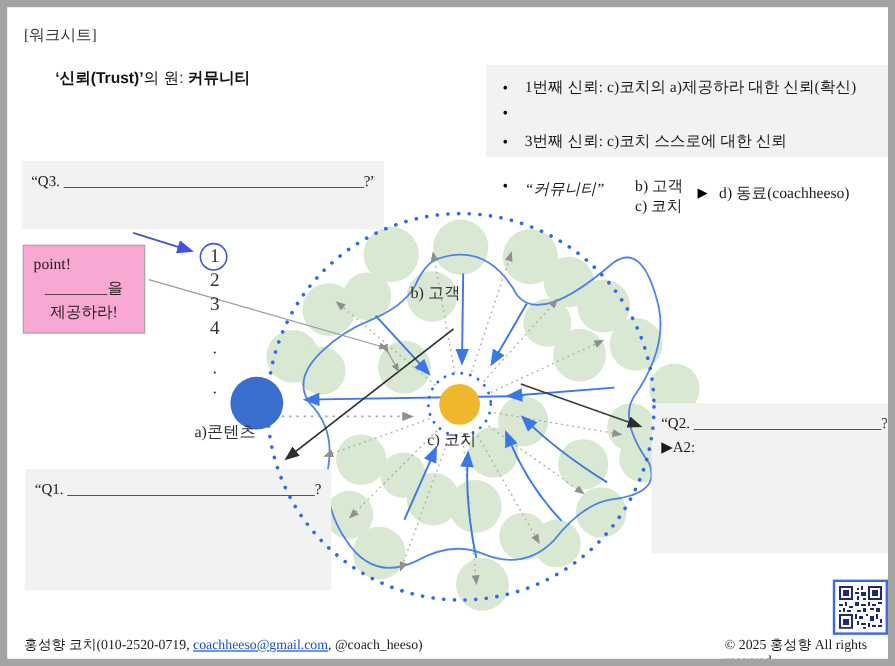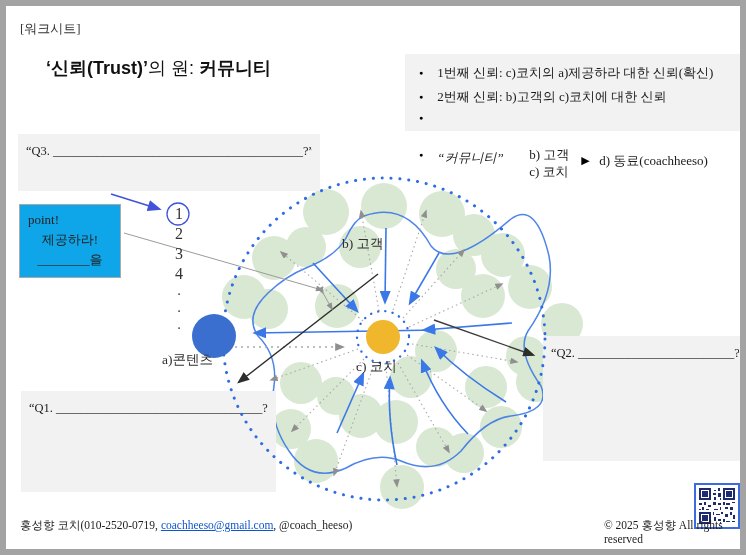--- a/index.html
+++ b/index.html
@@ -6,51 +6,51 @@
     --boundary-blue:#2e6be4; --green:#d9e8d2; --coach-yellow:#f0b62c;
     --content-blue:#3a6fd0; --arrow-blue:#3b78e7; --gray:#9e9e9e;
     --dark:#2a2a2a; --box-bg:#f2f2f2; --link:#1155cc; --indigo:#4153d8;
   }
   *{margin:0;padding:0;box-sizing:border-box;}
   html,body{background:#fff;}
   body{font-family:"Liberation Serif","DejaVu Serif",serif;color:#222;}
   .page{position:relative;width:746px;height:555px;background:#fff;border:6px solid #a3a3a3;overflow:hidden;}
   .abs{position:absolute;}
   .tag{left:14px;top:14px;font-size:13px;color:#333;}
-  .title{left:40px;top:50px;font-size:18px;font-family:"Liberation Sans","DejaVu Sans",sans-serif;color:#111;}
+  .title{left:40px;top:50px;font-size:13px;font-family:"Liberation Sans","DejaVu Sans",sans-serif;color:#111;}
   .title .bold{font-weight:700;}
   .title .mid{font-weight:500;}
   .graybox{background:var(--box-bg);z-index:2;}
   .trustbox{left:399px;top:48px;width:341px;height:77px;padding:8px 10px 6px 14px;}
   .trustbox .row{display:flex;align-items:baseline;font-size:13px;line-height:21px;color:#1a1a1a;}
   .bullet{font-size:7px;margin-right:14px;position:relative;top:-2px;color:#000;}
   .commrow{left:399px;top:140px;width:345px;height:44px;z-index:2;display:flex;align-items:flex-start;font-size:13px;color:#1a1a1a;}
   .commrow .bullet{margin-top:7px;margin-left:14px;}
   .commlabel{margin-top:3px;width:92px;font-style:italic;}
   .commcol{margin-top:0;line-height:17px;width:52px;}
   .commmark{margin-top:8px;font-size:11px;color:#000;width:18px;}
   .commcompanion{margin-top:6px;}
   .qbox{padding:7px 8px;font-size:12.5px;line-height:20px;color:#1a1a1a;}
   .q3{left:12px;top:128px;width:302px;height:57px;}
   .q2{left:537px;top:330px;width:204px;height:125px;}
   .q1{left:15px;top:385px;width:255px;height:101px;}
   .qline{white-space:nowrap;overflow:hidden;text-align:center;}
-  .pointbox{left:13px;top:198px;width:102px;height:74px;border:1px solid #a9a9a9;background:#0ea5e9;z-index:2;
+  .pointbox{left:13px;top:198px;width:102px;height:74px;border:1px solid #a9a9a9;background:#f9a8d4;z-index:2;
             font-size:13px;color:#222;padding:5px 8px;line-height:20px;}
   .pointbox .c{text-align:center;}
   .stepnum{left:163px;width:20px;text-align:center;font-size:16px;color:#333;z-index:2;}
   .stepdot{left:168px;width:10px;text-align:center;font-size:14px;color:#333;z-index:2;}
   .dlabel{font-size:13.5px;color:#2f2f2f;z-index:4;}
   .lbl-customer{left:336px;top:229px;}
   .lbl-coach{left:350px;top:352px;}
   .lbl-content{left:156px;top:345px;}
   svg{position:absolute;left:0;top:0;pointer-events:none;}
   .svg-under{z-index:1;}
   .svg-over{z-index:3;}
-  .footer{top:512px;font-size:11.5px;color:#1c1c1c;z-index:2;}
+  .footer{top:524px;font-size:11.5px;color:#1c1c1c;z-index:2;}
   .footer-left{left:14px;}
   .footer-right{left:598px;}
   .email{color:var(--link);text-decoration:underline;cursor:pointer;pointer-events:auto;}
   .qr{left:688px;top:477px;width:46px;height:46px;border:2px solid #3b6be0;background:#fff;padding:3px;z-index:2;}
   .qr svg{position:static;display:block;}
 </style>
 </head>
 <body>
 
 <div class="page">
@@ -61,58 +61,59 @@
     <span class="bold">‘신뢰(Trust)’</span><span class="mid">의 원: </span><span class="bold">커뮤니티</span>
   </div>
 
   <div class="abs graybox trustbox">
     <div class="row">
       <span class="bullet">●</span>
       <span>1번째 신뢰: c)코치의 a)제공하라 대한 신뢰(확신)</span>
     </div>
     <div class="row">
       <span class="bullet">●</span>
-      <span>2번째 신뢰: b)고객의 c)코치에 대한 신뢰</span>
     </div>
     <div class="row">
       <span class="bullet">●</span>
+      <span>3번째 신뢰: c)코치 스스로에 대한 신뢰</span>
     </div>
   </div>
 
   <div class="abs commrow">
     <span class="bullet">●</span>
     <span class="commlabel">“커뮤니티”</span>
     <span class="commcol">
       <span>b) 고객</span><br>
       <span>c) 코치</span>
     </span>
     <span class="commmark">▶</span>
     <span class="commcompanion">d) 동료(coachheeso)</span>
   </div>
 
   <div class="abs graybox qbox q3">
     <div class="qline">“Q3. ________________________________________?”</div>
   </div>
 
   <div class="abs pointbox">
     <div>point!</div>
+    <div class="c">________을</div>
     <div class="c">제공하라!</div>
-    <div class="c">________을</div>
   </div>
 
   <div class="abs stepnum" style="top:199px">1</div>
   <div class="abs stepnum" style="top:219px">2</div>
   <div class="abs stepnum" style="top:239px">3</div>
   <div class="abs stepnum" style="top:259px">4</div>
   <div class="abs stepdot" style="top:281px">·</div>
   <div class="abs stepdot" style="top:298px">·</div>
   <div class="abs stepdot" style="top:315px">·</div>
 
   <div class="abs graybox qbox q2">
     <div class="qline">“Q2. _________________________?”</div>
+    <div>▶A2:</div>
   </div>
 
   <div class="abs graybox qbox q1">
     <div class="qline">“Q1. _________________________________?”</div>
   </div>
 
   <svg class="svg-under" width="746" height="555" viewBox="0 0 746 555">
     <defs>
       <marker id="mBlue" viewBox="0 0 10 8" refX="8" refY="4" markerWidth="9" markerHeight="7" orient="auto">
           <path d="M0,0 L10,4 L0,8 z" fill="var(--arrow-blue)"></path>

